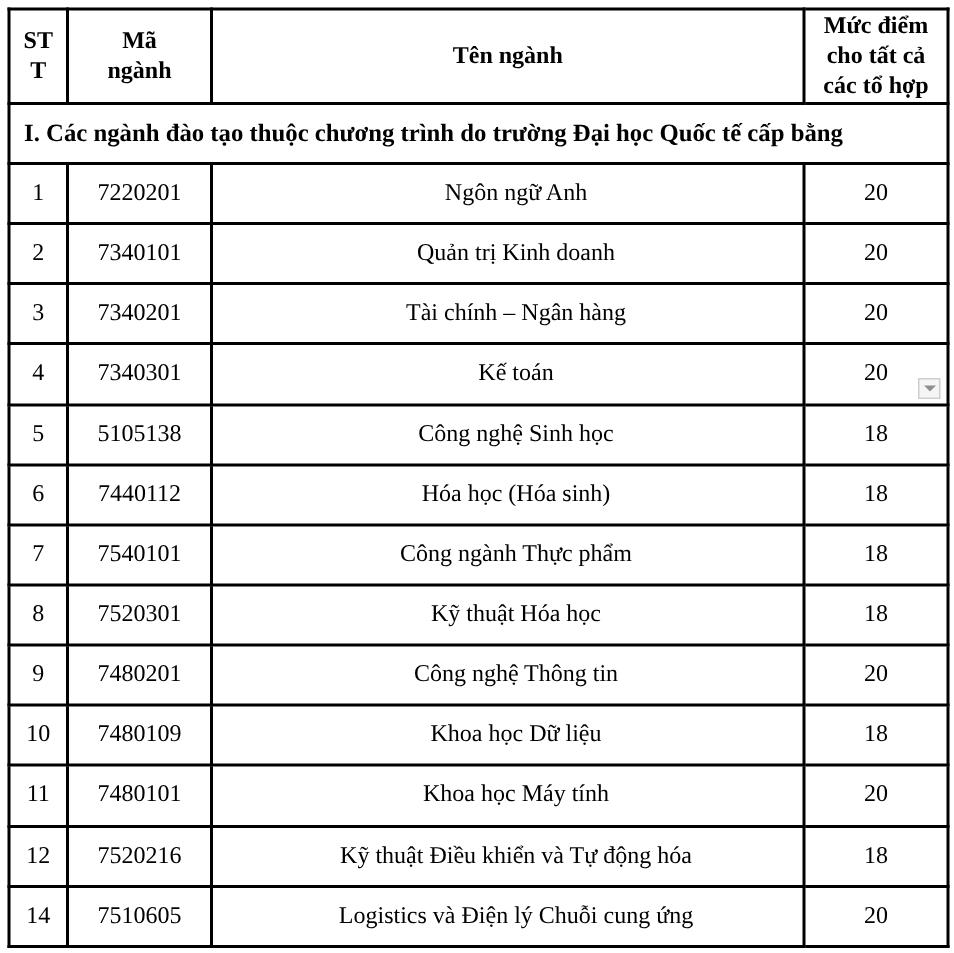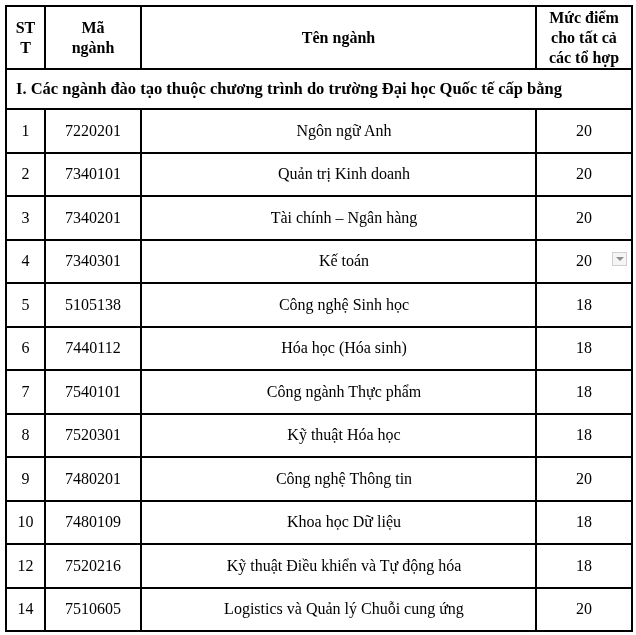--- a/index.html
+++ b/index.html
@@ -172,29 +172,35 @@
         <td class="c-name">Công nghệ Thông tin</td>
         <td class="c-center">20</td>
       </tr>
       <tr>
         <td class="c-center">10</td>
         <td class="c-center">7480109</td>
         <td class="c-name">Khoa học Dữ liệu</td>
         <td class="c-center">18</td>
       </tr>
       <tr>
+        <td class="c-center">11</td>
+        <td class="c-center">7480101</td>
+        <td class="c-name">Khoa học Máy tính</td>
+        <td class="c-center">20</td>
+      </tr>
+      <tr>
         <td class="c-center">12</td>
         <td class="c-center">7520216</td>
         <td class="c-name">Kỹ thuật Điều khiển và Tự động hóa</td>
         <td class="c-center">18</td>
       </tr>
       <tr>
         <td class="c-center">14</td>
         <td class="c-center">7510605</td>
-        <td class="c-name">Logistics và Quản lý Chuỗi cung ứng</td>
+        <td class="c-name">Logistics và Điện lý Chuỗi cung ứng</td>
         <td class="c-center">20</td>
       </tr>
     </tbody>
 </table>
 
 <div class="scroll-btn" title="">
   <span class="tri"></span>
 </div>
 
 </body></html>

